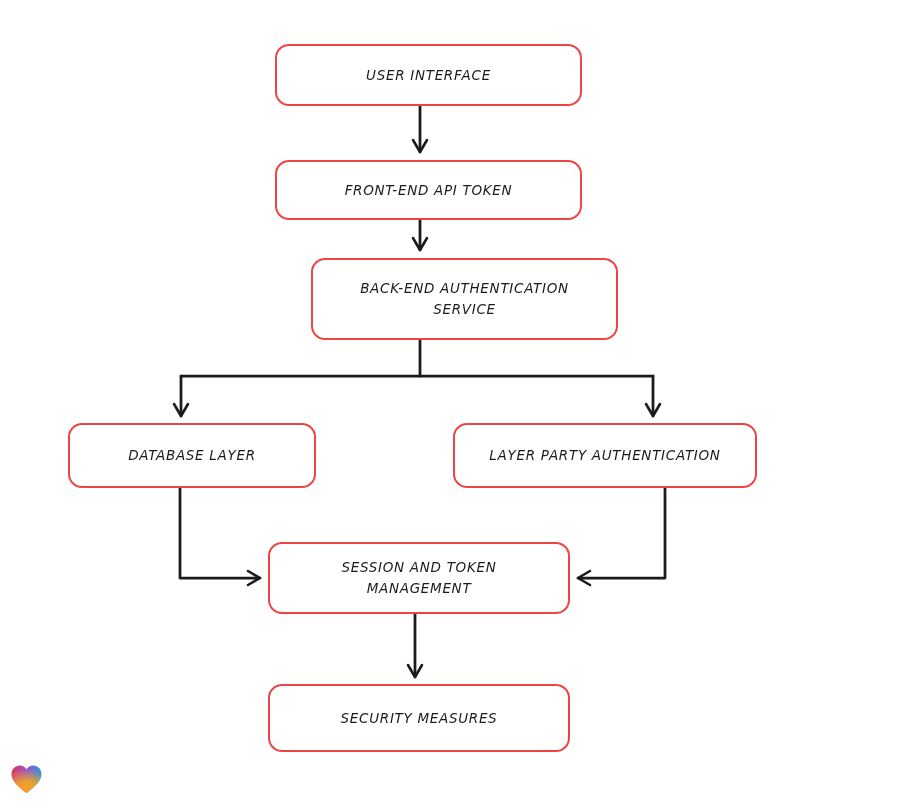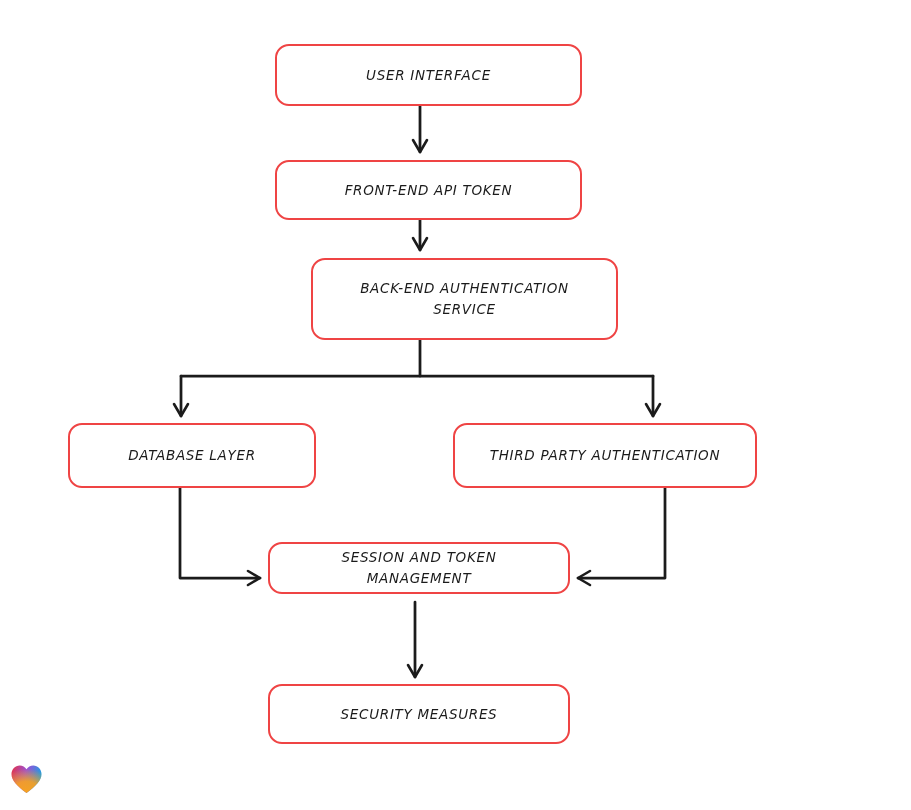--- a/index.html
+++ b/index.html
@@ -57,22 +57,22 @@
     z-index: 3;
     cursor: pointer;
     filter: blur(0.4px);
   }
   
   #n-ui       { left: 275px; top: 44px;  width: 307px; height: 62px; }
   #n-api      { left: 275px; top: 160px; width: 307px; height: 60px; }
   #n-backend  { left: 275px; top: 258px; width: 307px; height: 82px; margin-left: 36px; }
   #n-db       { left: 68px;  top: 423px; width: 248px; height: 65px; }
   #n-third    { left: 453px; top: 423px; width: 304px; height: 65px; }
-  #n-session  { left: 268px; top: 542px; width: 302px; height: 52px; }
-  #n-security { left: 268px; top: 684px; width: 302px; height: 60px; }
+  #n-session  { left: 268px; top: 542px; width: 302px; height: 72px; }
+  #n-security { left: 268px; top: 684px; width: 302px; height: 68px; }
 </style>
 </head>
 <body>
 
 <div class="canvas">
 
   <svg class="connector-layer" width="911" height="810" viewBox="0 0 911 810">
     <defs>
       <marker id="arrowhead" markerUnits="userSpaceOnUse" markerWidth="20" markerHeight="20" refX="16" refY="10" orient="auto">
         <path d="M 4 3 L 16 10 L 4 17" fill="none" stroke="#1b1b1b" stroke-width="2.6" stroke-linecap="round" stroke-linejoin="round"></path>
@@ -102,21 +102,21 @@
   <div class="node" id="n-backend">
     <span class="node-label">BACK-END AUTHENTICATION
 SERVICE</span>
   </div>
 
   <div class="node" id="n-db">
     <span class="node-label">DATABASE LAYER</span>
   </div>
 
   <div class="node" id="n-third">
-    <span class="node-label">THIRD PARTY AUTHENTICATION</span>
+    <span class="node-label">LAYER PARTY AUTHENTICATION</span>
   </div>
 
   <div class="node" id="n-session">
     <span class="node-label">SESSION AND TOKEN
 MANAGEMENT</span>
   </div>
 
   <div class="node" id="n-security">
     <span class="node-label">SECURITY MEASURES</span>
   </div>

